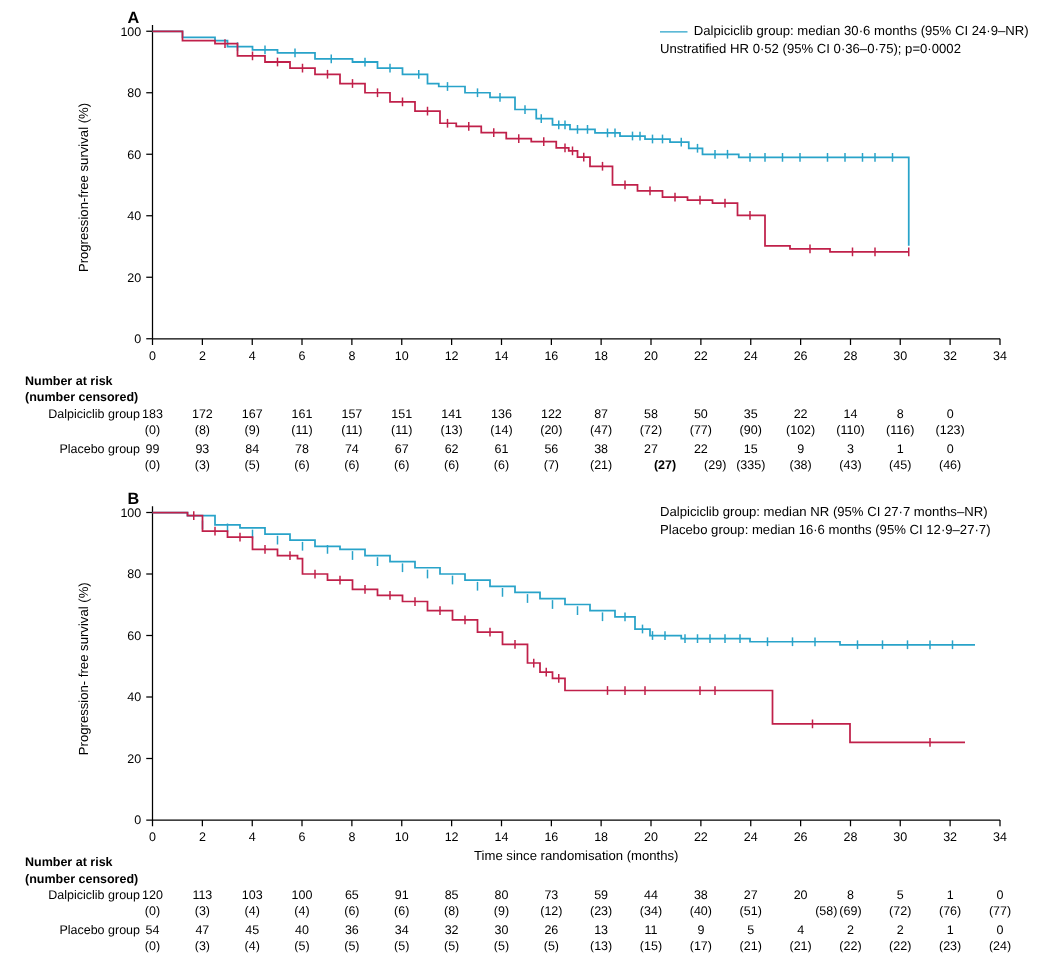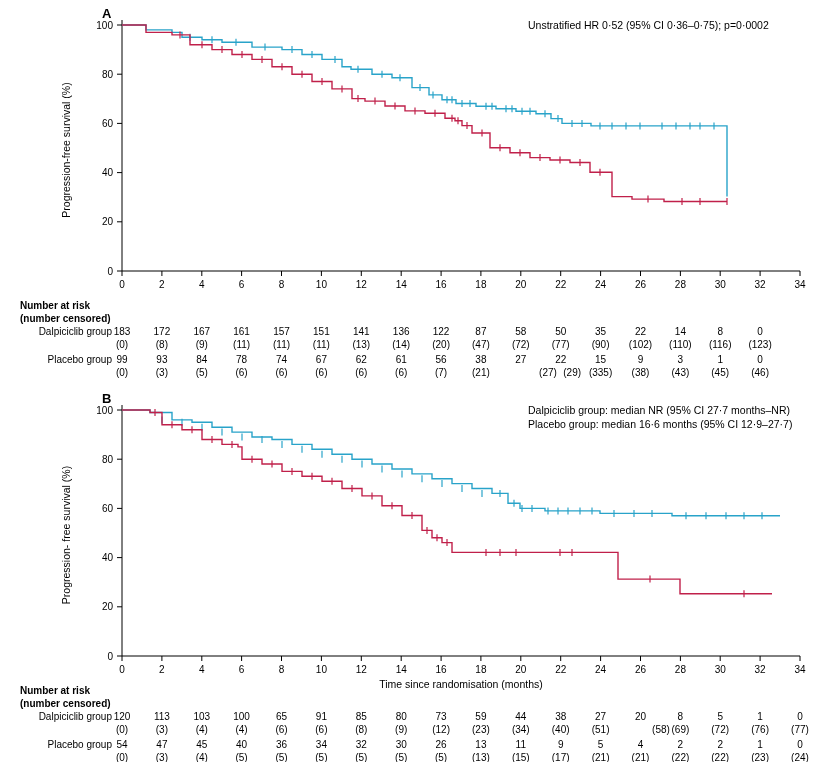--- a/index.html
+++ b/index.html
@@ -19,20 +19,24 @@
 </style>
 </head>
 <body>
 
 <div class="wrap">
 
   <div class="panel" style="top:0;height:380px;">
     <div class="panel-label" style="left:102px;top:6px;">A</div>
 
     <div class="legend" style="left:528px;top:18px;">
+      <div class="row">
+        <span class="swatch" style="border-top-color:#29a3c9;"></span>
+        <span class="txt">Dalpiciclib group: median 30·6 months (95% CI 24·9–NR)</span>
+      </div>
       <div class="row">
         <span class="txt">Unstratified HR 0·52 (95% CI 0·36–0·75); p=0·0002</span>
       </div>
     </div>
 
     <svg width="834" height="300" style="position:absolute;left:0;top:0;">
 
       <text class="ylab" x="70" y="150" transform="rotate(-90 70 150)" text-anchor="middle">Progression-free survival (%)</text>
 
       <line x1="122" y1="20" x2="122" y2="271" stroke="#000" stroke-width="1"></line>
@@ -237,21 +241,21 @@
           <span style="position:absolute;left:122px;top:13px;transform:translateX(-50%);">(0)</span>
           <span style="position:absolute;left:161.9px;top:13px;transform:translateX(-50%);">(3)</span>
           <span style="position:absolute;left:201.8px;top:13px;transform:translateX(-50%);">(5)</span>
           <span style="position:absolute;left:241.6px;top:13px;transform:translateX(-50%);">(6)</span>
           <span style="position:absolute;left:281.5px;top:13px;transform:translateX(-50%);">(6)</span>
           <span style="position:absolute;left:321.4px;top:13px;transform:translateX(-50%);">(6)</span>
           <span style="position:absolute;left:361.3px;top:13px;transform:translateX(-50%);">(6)</span>
           <span style="position:absolute;left:401.2px;top:13px;transform:translateX(-50%);">(6)</span>
           <span style="position:absolute;left:441.1px;top:13px;transform:translateX(-50%);">(7)</span>
           <span style="position:absolute;left:480.9px;top:13px;transform:translateX(-50%);">(21)</span>
-          <span style="position:absolute;left:548px;top:13px;transform:translateX(-50%);">(27)</span>
+          <span style="position:absolute;left:532px;top:13px;transform:translateX(-50%);font-weight:bold;">(27)</span>
           <span style="position:absolute;left:560.7px;top:13px;transform:translateX(-50%);padding-left:23px;">(29)</span>
           <span style="position:absolute;left:600.6px;top:13px;transform:translateX(-50%);">(335)</span>
           <span style="position:absolute;left:640.5px;top:13px;transform:translateX(-50%);">(38)</span>
           <span style="position:absolute;left:680.4px;top:13px;transform:translateX(-50%);">(43)</span>
           <span style="position:absolute;left:720.2px;top:13px;transform:translateX(-50%);">(45)</span>
           <span style="position:absolute;left:760.1px;top:13px;transform:translateX(-50%);">(46)</span>
         </div>
       </div>
     </div>
   </div>

